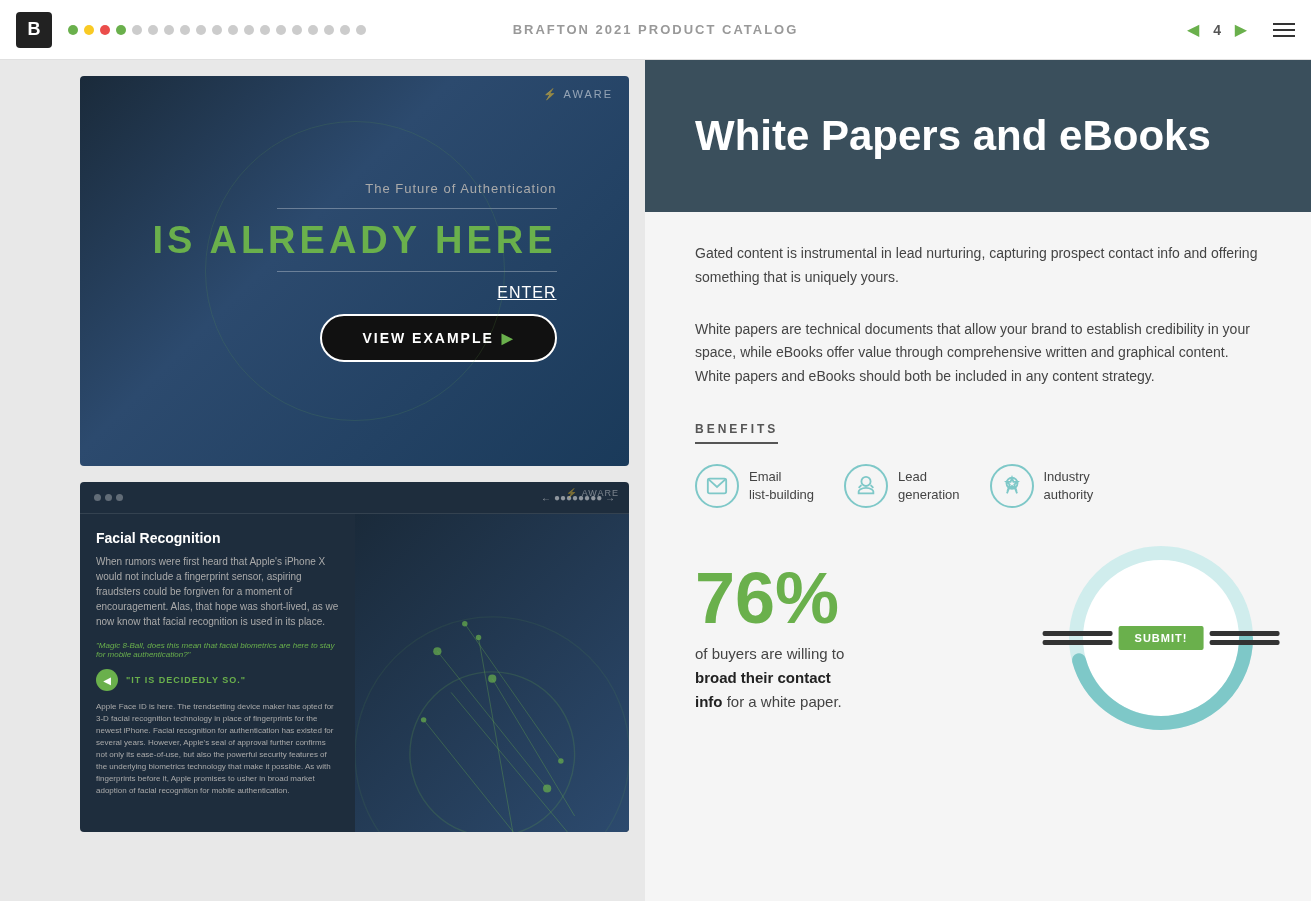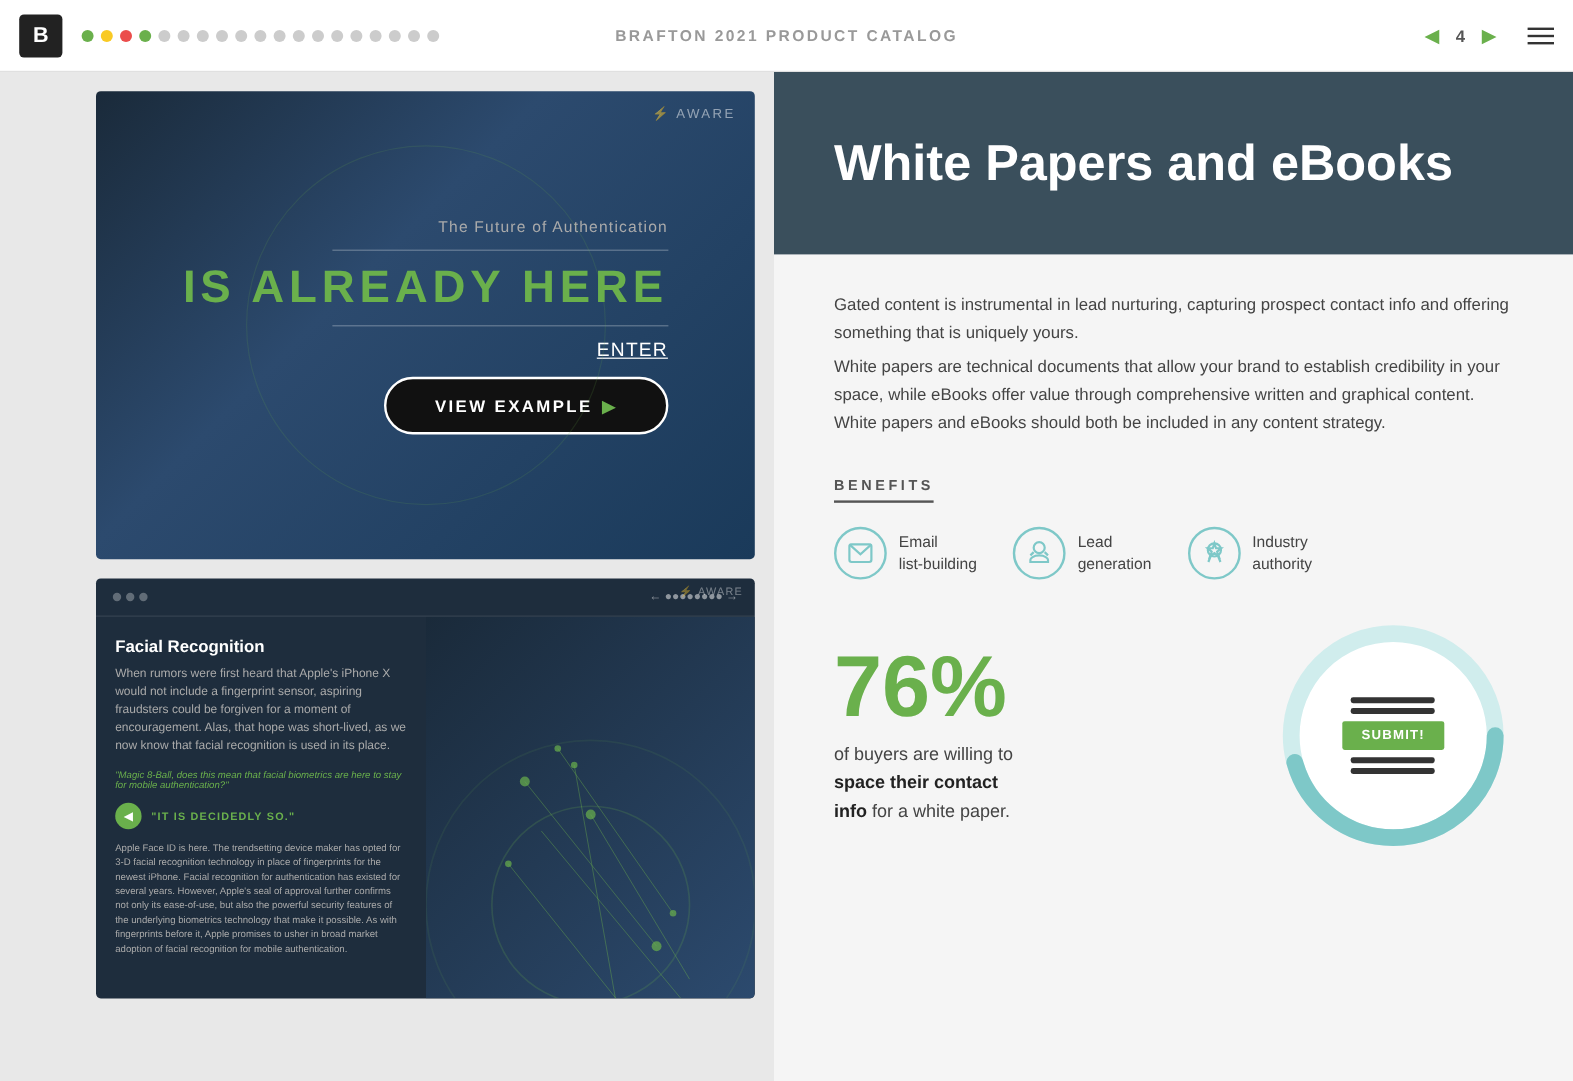--- a/index.html
+++ b/index.html
@@ -276,21 +276,21 @@
     }
     .right-body {
       padding: 30px 50px;
       flex: 1;
       overflow: hidden;
     }
     .right-desc {
       font-size: 14px;
       color: #444;
       line-height: 1.7;
-      margin-bottom: 4px;
+      margin-bottom: 28px;
     }
     .right-desc2 {
       font-size: 14px;
       color: #444;
       line-height: 1.7;
       margin-bottom: 30px;
     }
     .benefits-title {
       font-size: 12px;
       font-weight: bold;
@@ -352,21 +352,21 @@
       flex-shrink: 0;
     }
     .stat-visual svg {
       width: 200px; height: 200px;
     }
     .submit-box {
       position: absolute;
       top: 50%; left: 50%;
       transform: translate(-50%, -50%);
       display: flex;
-      flex-direction: column;
+      flex-direction: row;
       align-items: center;
       gap: 6px;
     }
     .submit-lines { display: flex; flex-direction: column; gap: 4px; }
     .submit-line { width: 70px; height: 5px; background: #333; border-radius: 2px; }
     .submit-btn-visual {
       background: #6ab04c;
       color: #fff;
       font-size: 11px;
       font-weight: bold;
@@ -539,21 +539,21 @@
           </div>
         </div>
       </div>
 
       
       <div class="stat-section">
         <div class="stat-text-block">
           <div class="stat-number">76%</div>
           <div class="stat-desc">
             <span>of buyers are willing to</span><br>
-            <strong><span>space their contact</span><br><span>info</span></strong><span> for a white paper.</span>
+            <strong><span>broad their contact</span><br><span>info</span></strong><span> for a white paper.</span>
           </div>
         </div>
         <div class="stat-visual">
           <svg viewBox="0 0 200 200">
             <circle cx="100" cy="100" r="85" fill="white" stroke="#d0eded" stroke-width="14"></circle>
             <circle cx="100" cy="100" r="85" fill="none" stroke="#7ec8c8" stroke-width="14" stroke-dasharray="378 534" stroke-dashoffset="134" stroke-linecap="round"></circle>
           </svg>
           <div class="submit-box">
             <div class="submit-lines">
               <div class="submit-line"></div>

